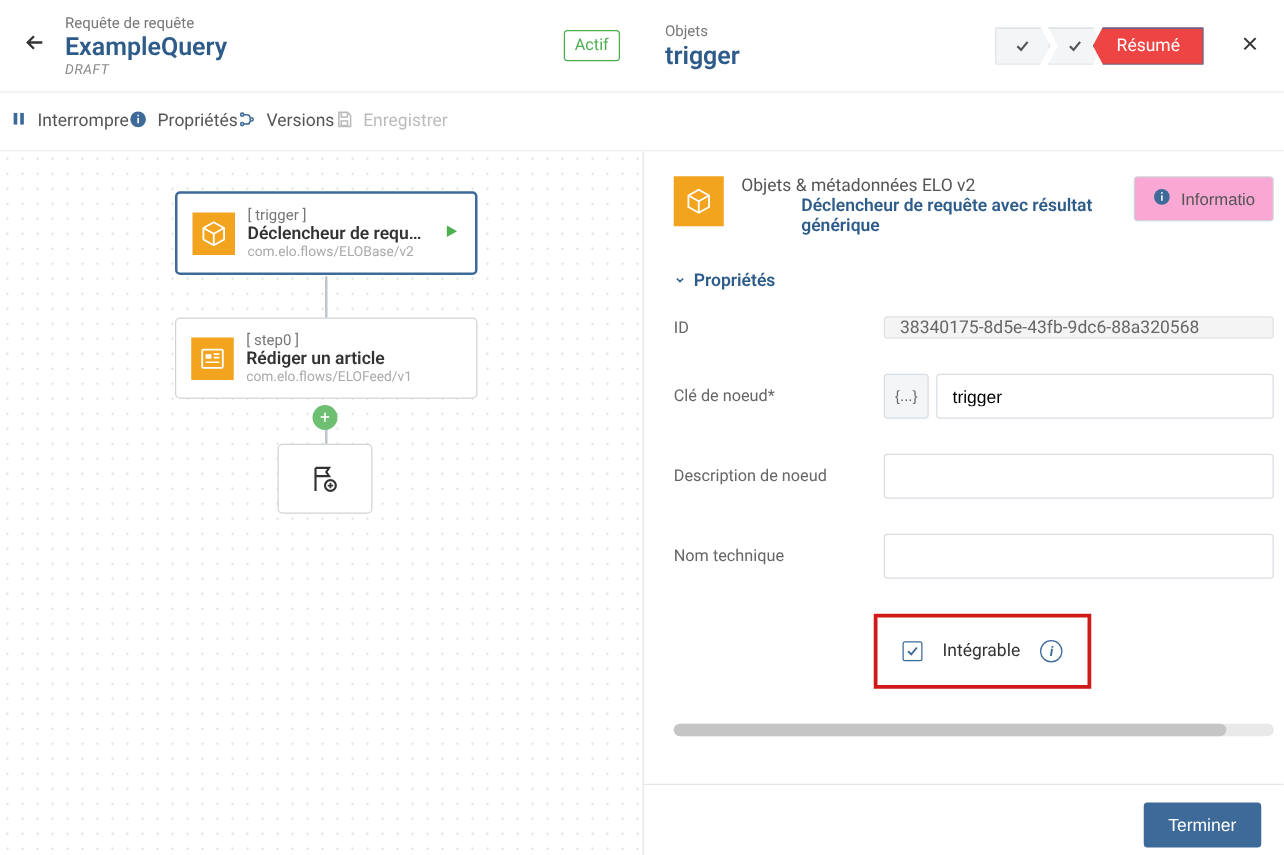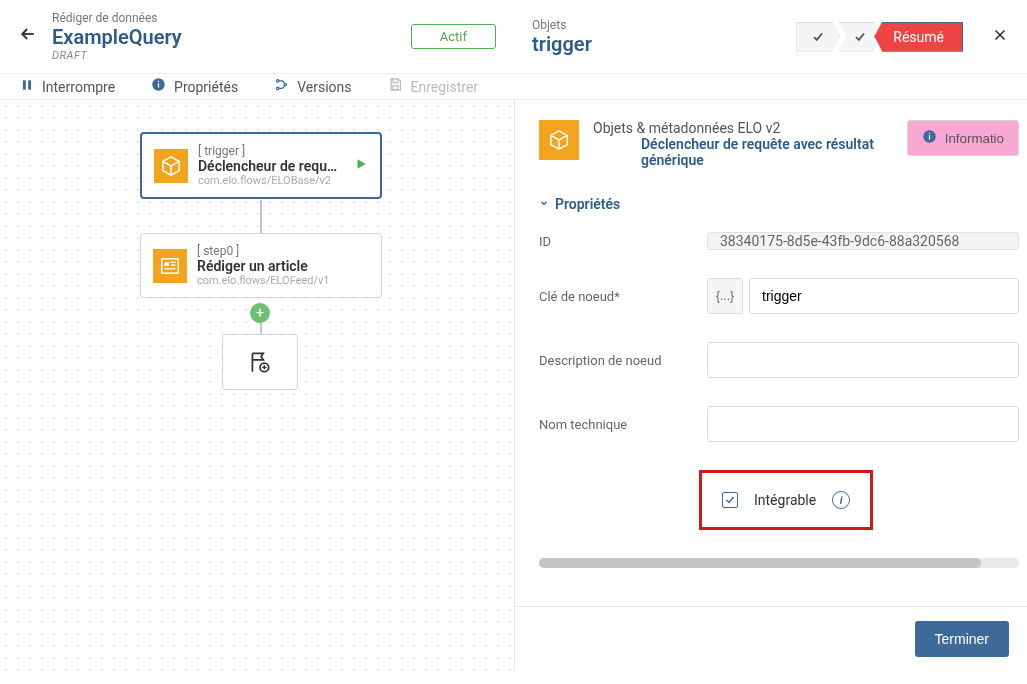--- a/index.html
+++ b/index.html
@@ -5,32 +5,32 @@
   * { box-sizing: border-box; margin: 0; padding: 0; }
   body { font-family: -apple-system, BlinkMacSystemFont, "Segoe UI", Roboto, Arial, sans-serif; font-size: 14px; color: #333; background: #fff; width: 1027px; height: 684px; overflow: hidden; position: relative; }
 
   .top { display: flex; height: 73px; }
   .top-left { flex: 0 0 514px; display: flex; align-items: center; padding: 0 18px; gap: 14px; }
   .back-arrow { font-size: 22px; color: #333; cursor: pointer; }
   .title-block { flex: 1; }
   .top-label { font-size: 12px; color: #777; }
   .top-title { font-size: 20px; color: #2e5c8a; font-weight: 600; }
   .top-sub { font-size: 11px; color: #888; font-style: italic; letter-spacing: 0.5px; }
-  .status-badge { border: 1px solid #4caf50; color: #4caf50; font-size: 13px; padding: 4px 28px; border-radius: 3px; }
+  .status-badge { border: 1px solid #4caf50; color: #4caf50; font-size: 13px; padding: 4px 8px; border-radius: 3px; }
 
   .top-right { flex: 1; display: flex; align-items: center; padding: 0 18px; gap: 14px; }
   .top-right .title-block { flex: 1; }
   .tab-chevrons { display: flex; align-items: center; }
   .tab-seg { height: 30px; display: flex; align-items: center; justify-content: center; position: relative; }
   .tab-check { width: 44px; background: #f4f5f7; border: 1px solid #d8dde2; color: #555; clip-path: polygon(0 0, calc(100% - 8px) 0, 100% 50%, calc(100% - 8px) 100%, 0 100%); margin-right: -2px; }
   .tab-check + .tab-check { clip-path: polygon(0 0, calc(100% - 8px) 0, 100% 50%, calc(100% - 8px) 100%, 0 100%, 8px 50%); }
   .tab-resume { background: #ef4444; color: #fff; padding: 0 18px; clip-path: polygon(8px 0, 100% 0, 100% 100%, 8px 100%, 0 50%); margin-left: -6px; border: 1px solid #3d6a99;}
   .close-x { font-size: 20px; color: #333; cursor: pointer; margin-left: 14px; }
 
-  .toolbar { height: 27px; border-top: 1px solid #eee; border-bottom: 1px solid #eee; display: flex; align-items: center; padding: 0 20px; gap: 36px; }
+  .toolbar { height: 48px; border-top: 1px solid #eee; border-bottom: 1px solid #eee; display: flex; align-items: center; padding: 0 8px; }
   .tb-item { display: flex; align-items: center; gap: 8px; color: #555; cursor: pointer; font-size: 14px; }
   .tb-item .ico { color: #3d6a99; font-size: 15px; }
   .tb-item.disabled { color: #bbb; }
   .tb-item.disabled .ico { color: #bbb; }
 
   .main { display: flex; height: calc(684px - 113px); }
   .canvas { flex: 0 0 514px; position: relative; background:
     radial-gradient(circle, #e5e5e5 1px, transparent 1px);
     background-size: 12px 12px; background-position: 0 0; }
   .node-card { position: absolute; background: #fff; border-radius: 4px; display:flex; align-items:center; padding: 10px 12px; gap: 10px; }
@@ -85,21 +85,21 @@
 
 <div class="top">
   <div class="top-left">
     <div class="back-arrow">
       <svg width="20" height="20" viewBox="0 0 24 24" fill="none" stroke="#333" stroke-width="2.2">
           <path d="M19 12H5"></path>
           <path d="M11 18l-6-6 6-6"></path>
         </svg>
     </div>
     <div class="title-block">
-      <div class="top-label">Rédiger de données</div>
+      <div class="top-label">Requête de requête</div>
       <div class="top-title">ExampleQuery</div>
       <div class="top-sub">DRAFT</div>
     </div>
     <div class="status-badge">Actif</div>
   </div>
   <div class="top-right">
     <div class="title-block">
       <div class="top-label">Objets</div>
       <div class="top-title">trigger</div>
     </div>

